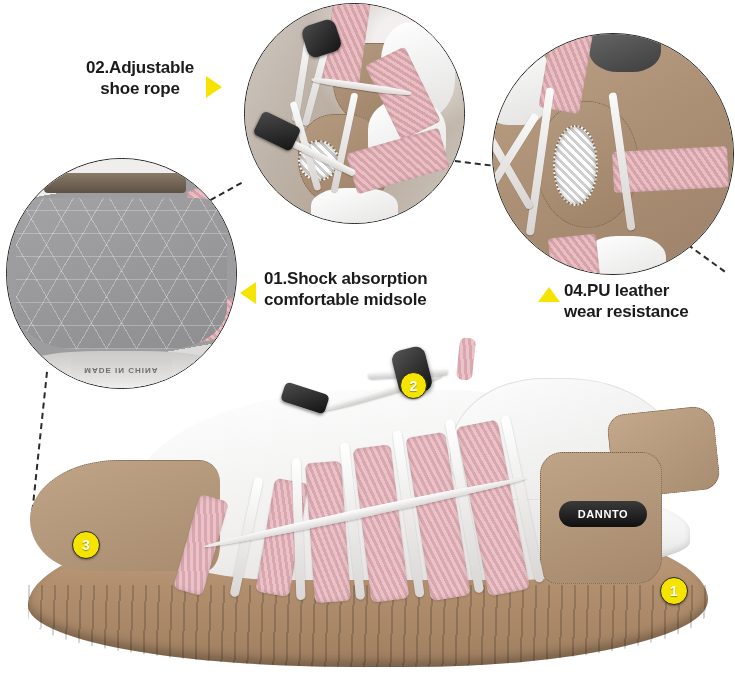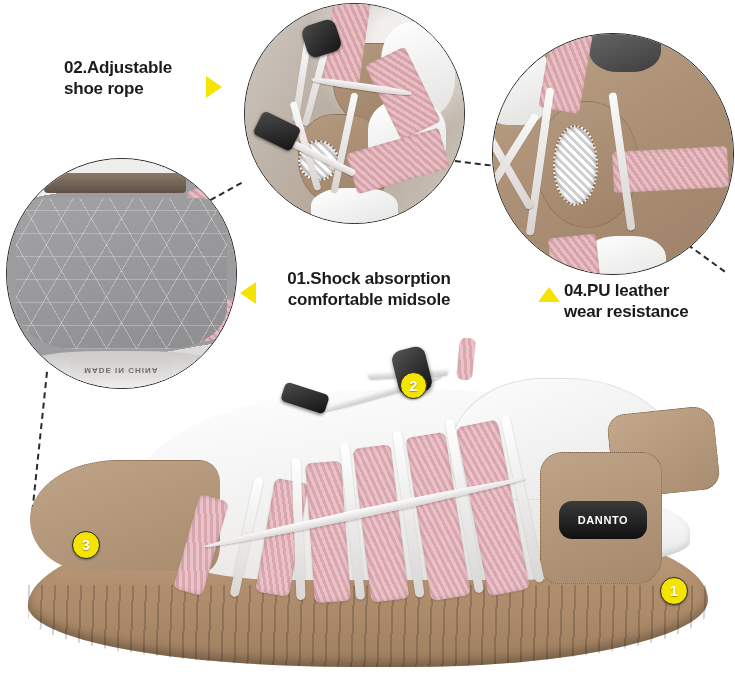--- a/index.html
+++ b/index.html
@@ -113,21 +113,21 @@
     background:linear-gradient(160deg,#fdfdfd,#e8e7e6);
     border-radius:40% 50% 30% 20% / 60% 70% 30% 30%;
     border:1px solid #e2e1e0;}
   .heelstrap{position:absolute;left:600px;top:80px;width:105px;height:82px;
     background:linear-gradient(150deg,#c3a88c,#a98d70);
     border-radius:18px 22px 18px 10px;
     border:1px dotted #7d634b;transform:rotate(-6deg);}
   .logopatch{position:absolute;left:530px;top:122px;width:120px;height:130px;
     background:linear-gradient(160deg,#bfa488,#a6896c);
     border-radius:22px 20px 26px 18px;border:1px dotted #7d634b;}
-  .logopill{position:absolute;left:18px;top:48px;width:88px;height:38px;
+  .logopill{position:absolute;left:18px;top:48px;width:88px;height:26px;
     background:linear-gradient(180deg,#3a3a3a,#101010);border-radius:13px;
     display:flex;align-items:center;justify-content:center;
     color:#ffffff;font-weight:bold;font-size:11px;letter-spacing:.6px;}
   .strap{position:absolute;
     background:repeating-linear-gradient(72deg,#eac2c7 0 3px,#d9a7af 3px 6px);
     border-radius:6px;box-shadow:inset 0 0 5px rgba(0,0,0,.14),0 1px 2px rgba(0,0,0,.14);}
   .wcord{position:absolute;background:linear-gradient(180deg,#ffffff,#d9d7d5);
     border-radius:20px;box-shadow:0 1px 2px rgba(0,0,0,.22);}
   .tab{position:absolute;background:
       repeating-linear-gradient(80deg,#eac2c7 0 3px,#d9a7af 3px 6px);
@@ -207,26 +207,26 @@
                   background:linear-gradient(180deg,#8a7a68,#5d5146);border-radius:4px;"></div>
       <div class="webbing" style="left:80%;top:10%;width:22%;height:14%;transform:rotate(-22deg);"></div>
       <div class="webbing" style="left:82%;top:62%;width:22%;height:16%;transform:rotate(-12deg);"></div>
       <div class="tri-tex"></div>
       <div style="position:absolute;left:6%;bottom:0;width:88%;height:16%;
                   background:linear-gradient(180deg,#cbcac9,#efeeed);border-radius:40% 40% 0 0;"></div>
       <div class="madein">MADE IN CHINA</div>
     </div>
   </div>
 
-  <div class="callout-text" style="left:64px;top:58px;width:152px;text-align:left;font-size:17px;">02.Adjustable
+  <div class="callout-text" style="left:64px;top:58px;width:152px;text-align:center;font-size:17px;">02.Adjustable
 shoe rope</div>
   <div class="tri tri-right" style="left:206px;top:76px;"></div>
 
   <div class="tri tri-left" style="left:240px;top:282px;"></div>
-  <div class="callout-text" style="left:264px;top:269px;width:210px;text-align:center;font-size:17px;">01.Shock absorption
+  <div class="callout-text" style="left:264px;top:269px;width:210px;text-align:left;font-size:17px;">01.Shock absorption
 comfortable midsole</div>
 
   <div class="tri tri-up" style="left:538px;top:287px;"></div>
   <div class="callout-text" style="left:564px;top:281px;width:170px;text-align:left;font-size:17px;">04.PU leather
 wear resistance</div>
 
   <div id="sandal">
 
     <div class="outsole">
       <div class="outsole-tread"></div>

